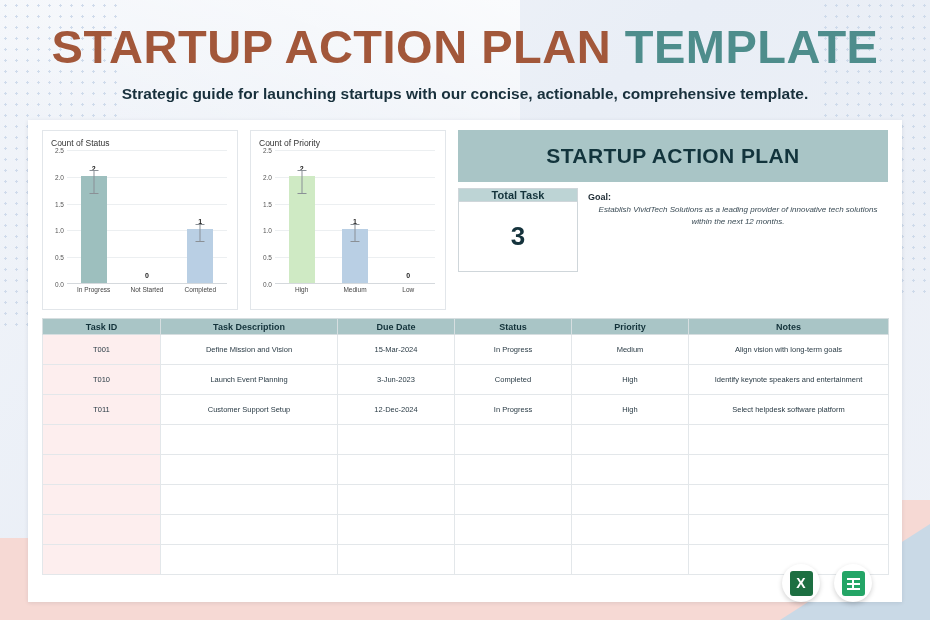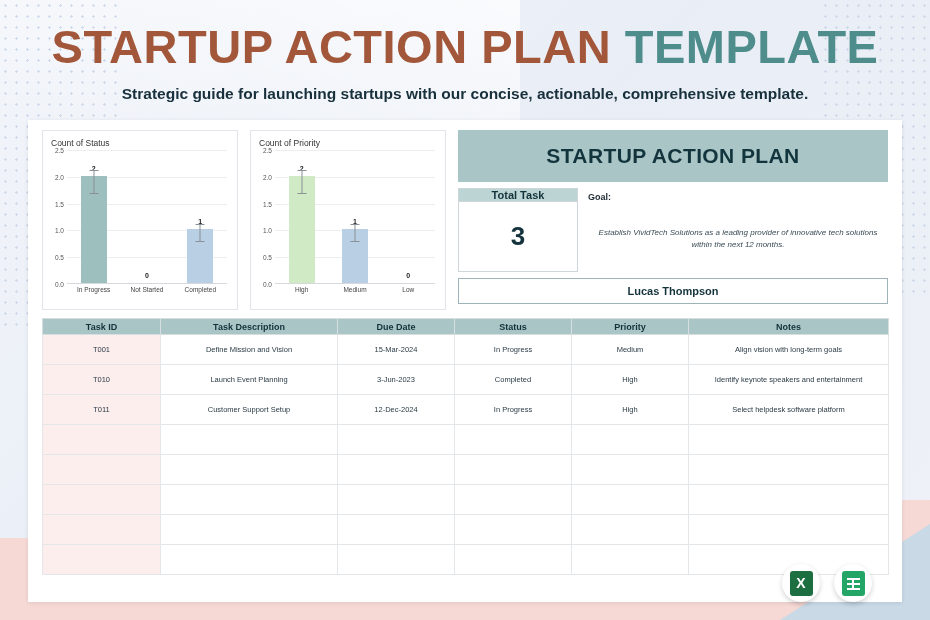--- a/index.html
+++ b/index.html
@@ -124,21 +124,21 @@
   .fields { flex: 1; display: flex; flex-direction: column; }
   .field-row { display: flex; align-items: center; gap: 8px; height: 26px; }
   .field-label { font-size: 9px; font-weight: bold; color: #1d2a33; width: 100px; }
   .field-value {
     flex: 1; border-bottom: 1px solid #9fb3bb; text-align: center;
     font-size: 11px; font-weight: bold; color: #14333b; padding-bottom: 2px;
   }
   .goal-label { font-size: 9px; font-weight: bold; color: #1d2a33; margin-top: 4px; }
   .goal-text {
     font-size: 8px; font-style: italic; color: #3a4b55; text-align: center;
-    line-height: 1.45; padding: 2px 6px 0 6px; margin-top: 23px;
+    line-height: 1.45; padding: 2px 6px 0 6px;
   }
   .assigned-row { display: flex; gap: 10px; height: 26px; }
   .assigned-label {
     flex: 1; background: #bdd4d5; color: #13333b; font-size: 11px; font-weight: bold;
     display: flex; align-items: center; justify-content: center;
   }
   .assigned-value {
     flex: 1; border: 1px solid #9fb3bb; display: flex; align-items: center; justify-content: center;
     font-size: 11px; font-weight: bold; color: #14333b;
   }
@@ -296,21 +296,20 @@
           <div class="total-box">
             <div class="total-head">Total Task</div>
             <div class="total-val">3</div>
           </div>
           <div class="fields">
             <div class="goal-label">Goal:</div>
             <div class="goal-text">Establish VividTech Solutions as a leading provider of innovative tech solutions within the next 12 months.</div>
           </div>
         </div>
         <div class="assigned-row">
-          <div class="assigned-value">Lucas Thompson</div>
         </div>
       </div>
     </div>
 
     <table class="tasks">
       <colgroup>
         <col style="width:118px">
           <col style="width:177px">
           <col style="width:117px">
         <col style="width:117px">

